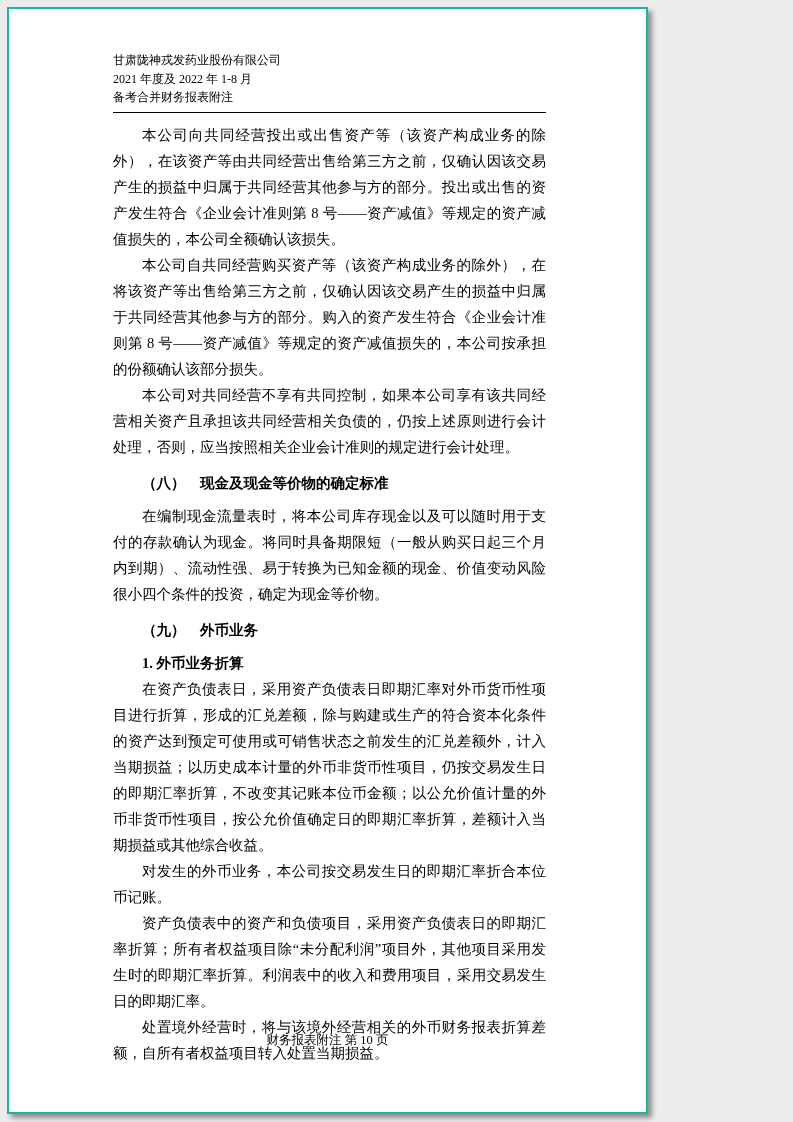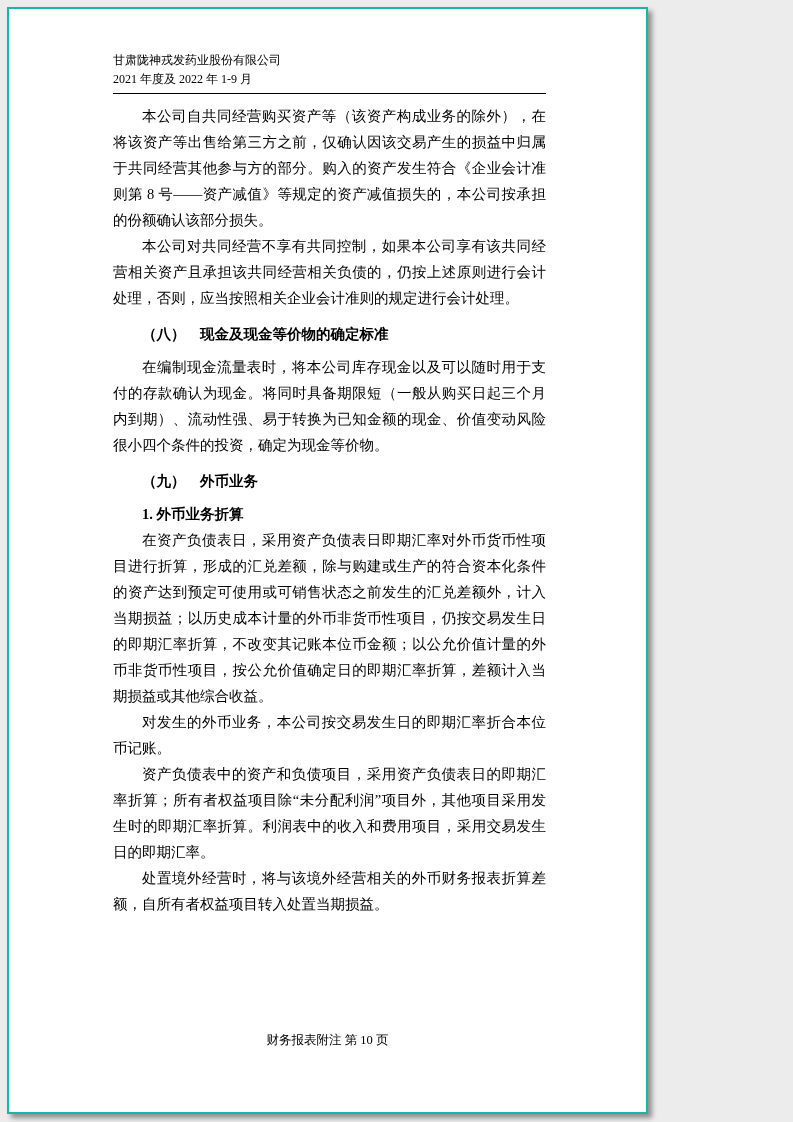--- a/index.html
+++ b/index.html
@@ -62,25 +62,27 @@
   }
 </style>
 </head>
 <body>
 
 <div class="page">
   <div class="content">
 
     <div class="header">
       <div>甘肃陇神戎发药业股份有限公司</div>
-      <div>2021 年度及 2022 年 1-9 月</div>
+      <div>2021 年度及 2022 年 1-8 月</div>
+      <div>备考合并财务报表附注</div>
       <div class="header-rule"></div>
     </div>
 
     <div class="doc-body">
+      <p>本公司向共同经营投出或出售资产等（该资产构成业务的除外），在该资产等由共同经营出售给第三方之前，仅确认因该交易产生的损益中归属于共同经营其他参与方的部分。投出或出售的资产发生符合《企业会计准则第 8 号——资产减值》等规定的资产减值损失的，本公司全额确认该损失。</p>
       <p>本公司自共同经营购买资产等（该资产构成业务的除外），在将该资产等出售给第三方之前，仅确认因该交易产生的损益中归属于共同经营其他参与方的部分。购入的资产发生符合《企业会计准则第 8 号——资产减值》等规定的资产减值损失的，本公司按承担的份额确认该部分损失。</p>
       <p>本公司对共同经营不享有共同控制，如果本公司享有该共同经营相关资产且承担该共同经营相关负债的，仍按上述原则进行会计处理，否则，应当按照相关企业会计准则的规定进行会计处理。</p>
 
       <div class="h1">（八）　现金及现金等价物的确定标准</div>
       <p>在编制现金流量表时，将本公司库存现金以及可以随时用于支付的存款确认为现金。将同时具备期限短（一般从购买日起三个月内到期）、流动性强、易于转换为已知金额的现金、价值变动风险很小四个条件的投资，确定为现金等价物。</p>
 
       <div class="h1">（九）　外币业务</div>
       <div class="h2">1. 外币业务折算</div>
       <p>在资产负债表日，采用资产负债表日即期汇率对外币货币性项目进行折算，形成的汇兑差额，除与购建或生产的符合资本化条件的资产达到预定可使用或可销售状态之前发生的汇兑差额外，计入当期损益；以历史成本计量的外币非货币性项目，仍按交易发生日的即期汇率折算，不改变其记账本位币金额；以公允价值计量的外币非货币性项目，按公允价值确定日的即期汇率折算，差额计入当期损益或其他综合收益。</p>
       <p>对发生的外币业务，本公司按交易发生日的即期汇率折合本位币记账。</p>

